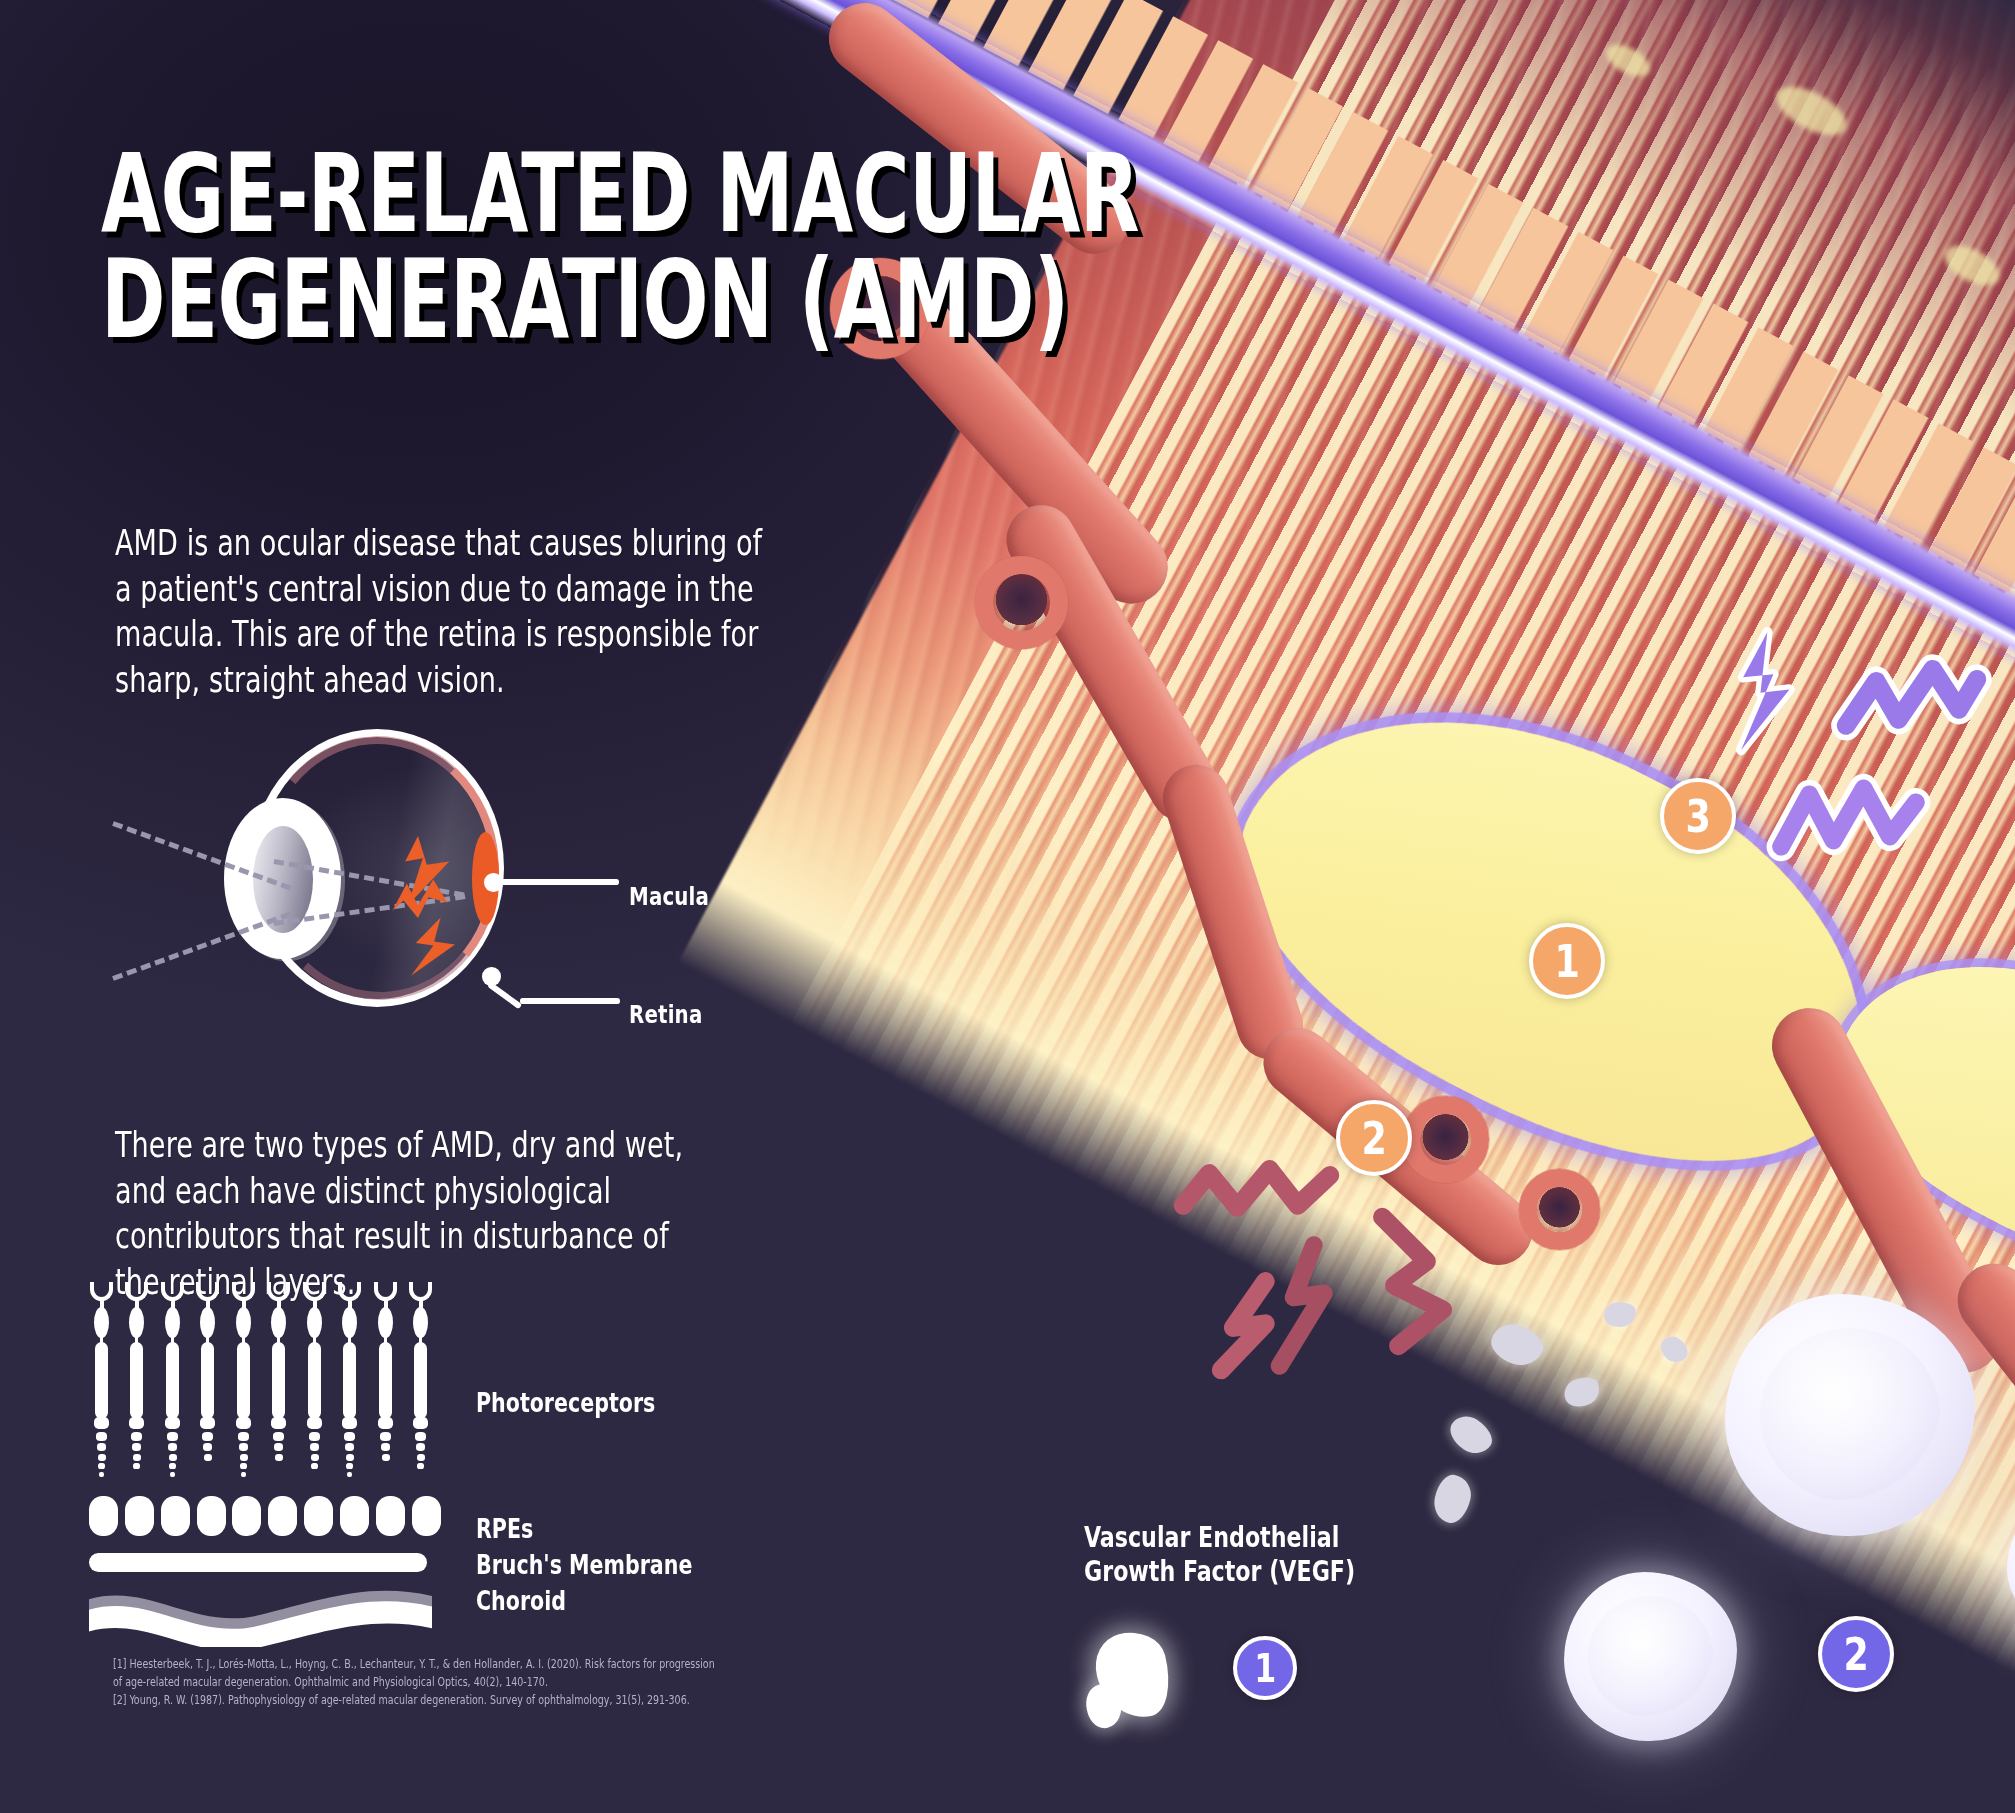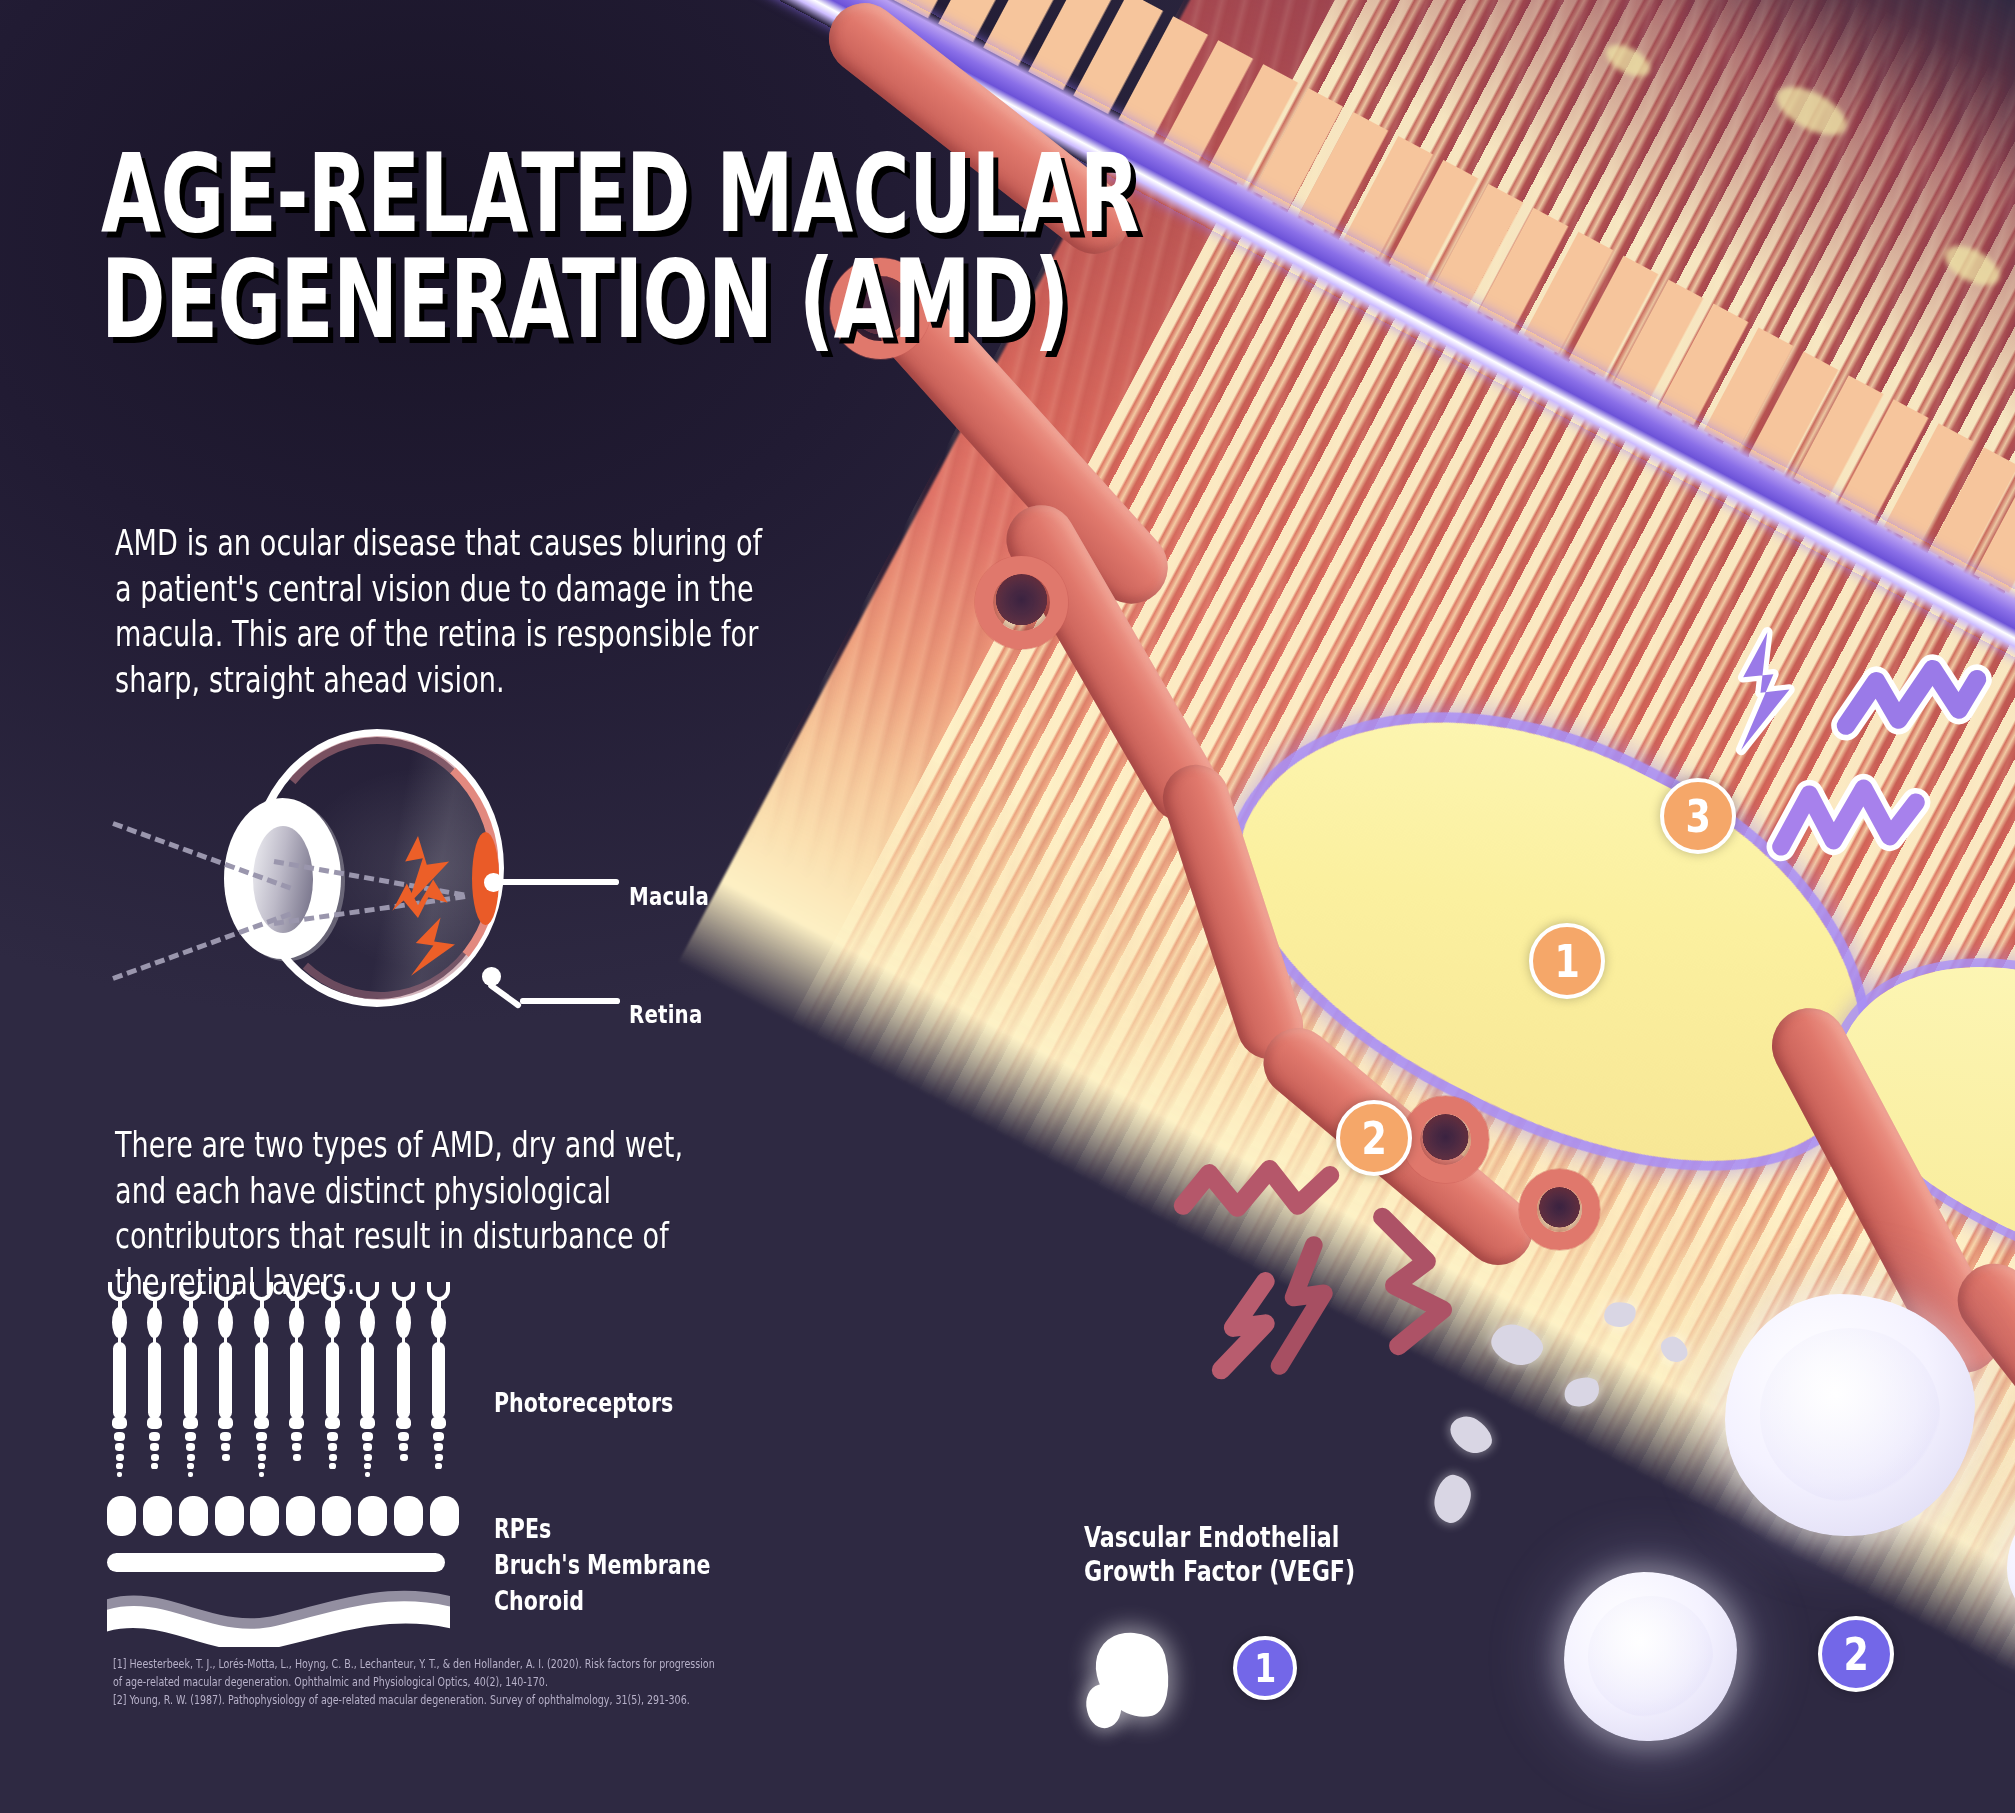--- a/index.html
+++ b/index.html
@@ -260,21 +260,21 @@
   .leader-dot{position:absolute; width:18.5px; height:18.5px; background:#fff; border-radius:50%;}
   .eye-label{
     position:absolute;
     font-family:"DejaVu Sans Condensed","Liberation Sans Narrow","Liberation Sans", sans-serif;
     color:#ffffff; font-size:25px; font-weight:700;
     transform:scaleX(.88); transform-origin:left center;
     letter-spacing:0.2px;
   }
 
   
-  #layers-diagram{position:absolute; left:107px; top:1282px; width:693px; height:339px;}
+  #layers-diagram{position:absolute; left:89px; top:1282px; width:693px; height:339px;}
   #photoreceptor-row{position:absolute; left:0; top:0; width:363px; height:202px;}
   .photoreceptor{position:absolute; top:0; width:25px; height:202px;}
   .pr-cup{position:absolute; left:0.8px; top:0; width:23.4px; height:19.3px;
     border:4.8px solid #fff; border-top:none; border-radius:0 0 16px 16px;}
   .pr-stalk{position:absolute; left:10.5px; top:17.7px; width:4px; height:14.5px; background:#fff;}
   .pr-oval{position:absolute; left:5.2px; top:25px; width:14.5px; height:31px; background:#fff; border-radius:50%;}
   .pr-neck{position:absolute; left:11px; top:53px; width:3.2px; height:10.5px; background:#fff;}
   .pr-body{position:absolute; left:5.6px; top:60px; width:13.7px; height:77px; background:#fff; border-radius:8px;}
   .pr-foot{position:absolute; left:4.8px; top:135px; width:15.3px; height:12px; background:#fff; border-radius:4.8px;}
   .pr-bead{position:absolute; background:#fff; border-radius:40%;}

